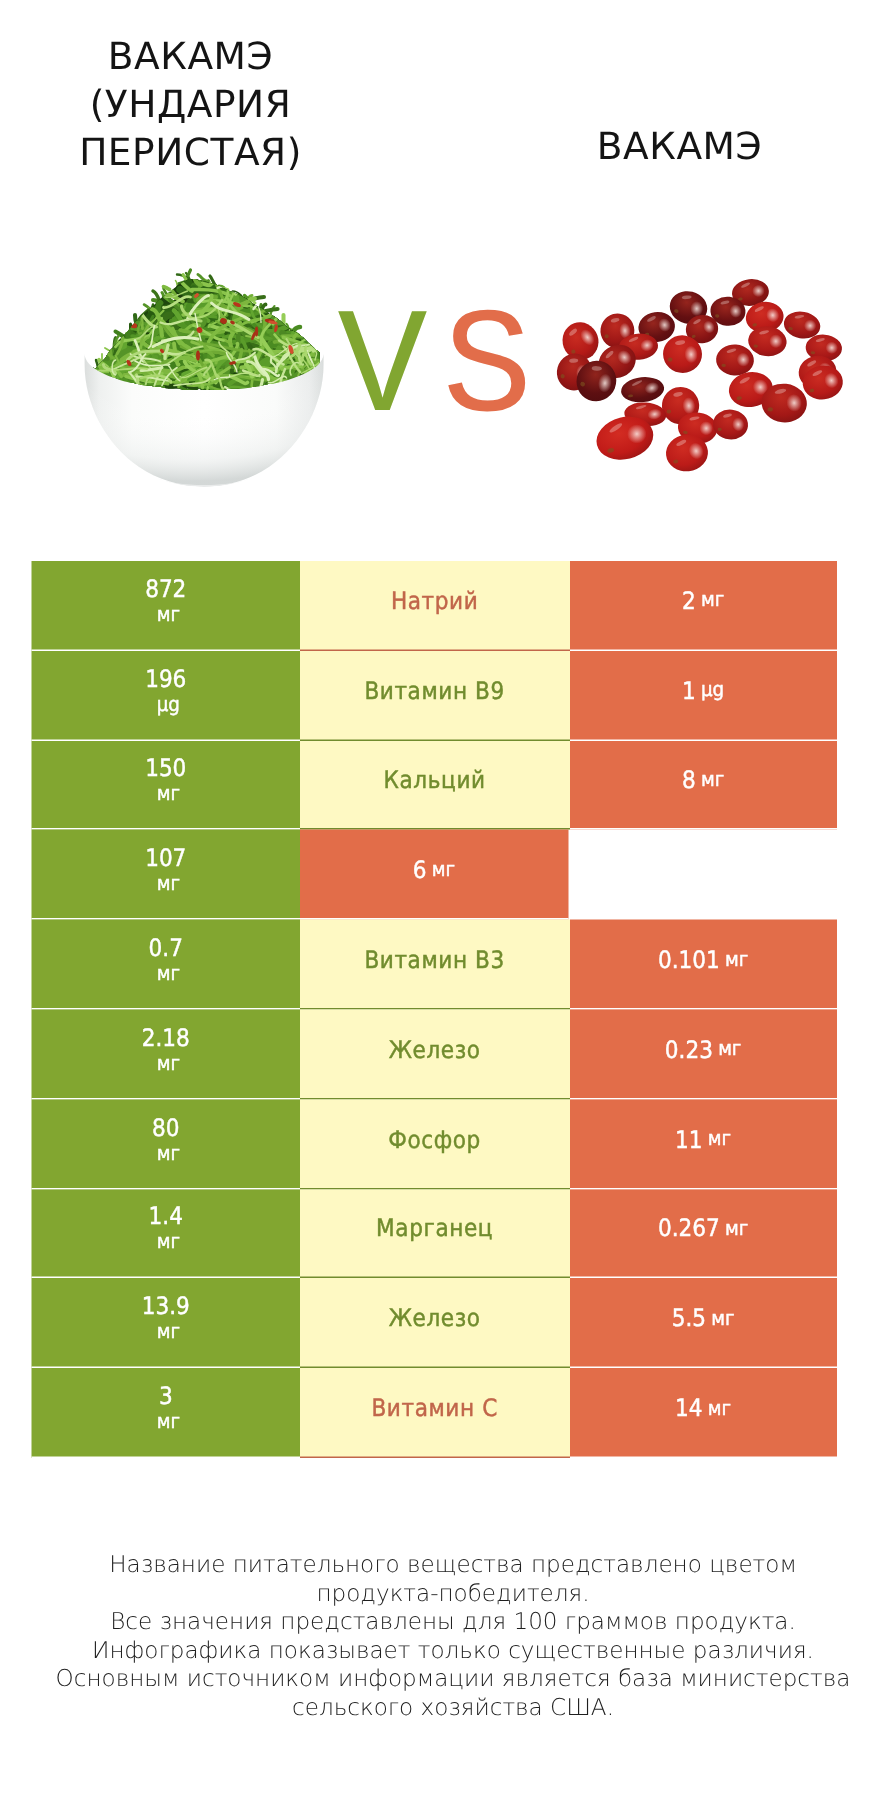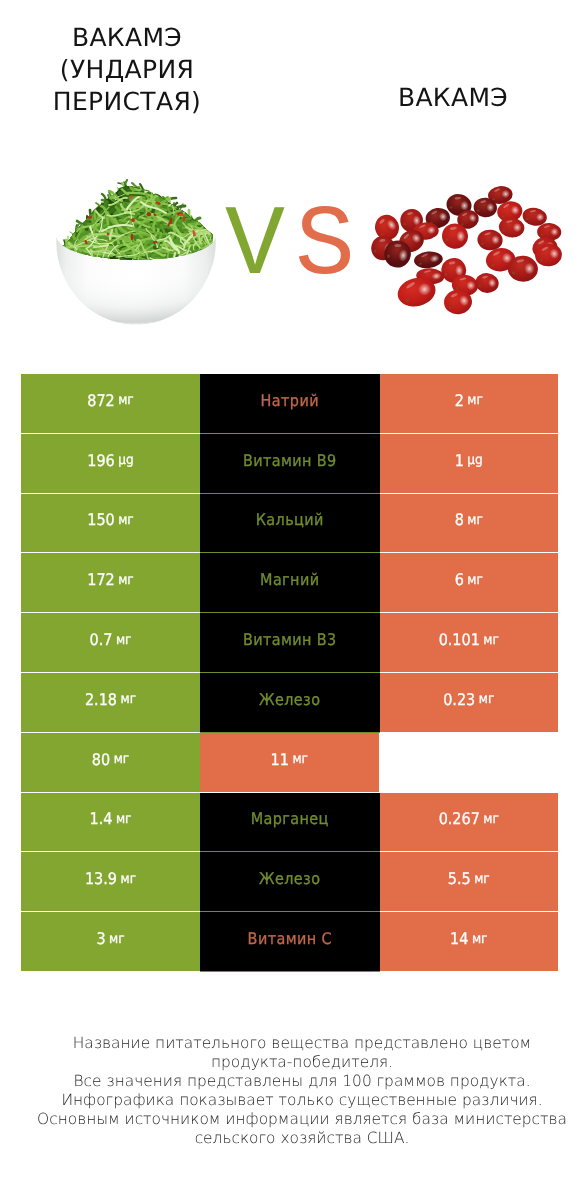--- a/index.html
+++ b/index.html
@@ -12,22 +12,22 @@
   .hero{position:absolute;top:0;left:0;width:580px;height:340px;}
   .img-wakame{position:absolute;left:45px;top:175px;}
   .img-cran{position:absolute;left:365px;top:178px;}
   .vs{position:absolute;left:225px;top:198px;font-size:100px;line-height:1;font-weight:400;letter-spacing:10px;font-family:Liberation Mono, monospace;}
   .vs .v{color:#81a631;}
   .vs .s{color:#e26d4a;}
   .table{position:absolute;left:21px;top:374px;width:537px;}
   .row{display:flex;height:59.8px;}
   .cell{display:flex;align-items:center;justify-content:center;box-sizing:border-box;height:100%;}
   .cell>span{position:relative;top:-3px;}
-  .c-left{width:179px;background:#82a630;color:#fff;border-bottom:1.6px solid #fff;}
-  .c-mid{width:179.5px;background:#000000;text-align:center;}
+  .c-left{width:179px;background:#82a630;color:#fff;border-bottom:1.6px solid #fff;flex-direction:column;}
+  .c-mid{width:179.5px;background:#fef9c3;text-align:center;}
   .c-right{width:178.5px;background:#e26d49;color:#fff;border-bottom:1.6px solid #fff;}
   .val{font-size:16px;font-weight:400;font-family:"DejaVu Sans Condensed","DejaVu Sans",sans-serif;-webkit-text-stroke:0.3px currentColor;}
   .unit{font-size:13.5px;font-weight:400;margin-left:3.5px;font-family:"DejaVu Sans Condensed","DejaVu Sans",sans-serif;-webkit-text-stroke:0.3px currentColor;}
   .label{font-size:16px;font-weight:400;font-family:"DejaVu Sans Condensed","DejaVu Sans",sans-serif;-webkit-text-stroke:0.3px currentColor;letter-spacing:0.4px;}
   .foot{position:absolute;left:0px;top:1034px;width:580px;text-align:center;color:#1f1f1f;font-size:15.4px;line-height:19px;font-family:"DejaVu Sans",sans-serif;font-weight:300;white-space:pre-line;padding-left:12px;}
 </style>
 </head>
 <body>
 
 <div class="page">
@@ -1342,25 +1342,22 @@
         <div class="cell c-mid" style="border-bottom:1.6px solid #718c2e">
           <span class="label" style="color:#718c2e">Кальций</span>
         </div>
         <div class="cell c-right">
           <span class="val">8</span>
           <span class="unit">мг</span>
         </div>
       </div>
       <div class="row">
         <div class="cell c-left">
-          <span class="val">172</span>
-          <span class="unit">мг</span>
-        </div>
-        <div class="cell c-mid" style="border-bottom:1.6px solid #718c2e">
-          <span class="label" style="color:#718c2e">Магний</span>
+          <span class="val">107</span>
+          <span class="unit">мг</span>
         </div>
         <div class="cell c-right">
           <span class="val">6</span>
           <span class="unit">мг</span>
         </div>
       </div>
       <div class="row">
         <div class="cell c-left">
           <span class="val">0.7</span>
           <span class="unit">мг</span>
@@ -1383,20 +1380,23 @@
         </div>
         <div class="cell c-right">
           <span class="val">0.23</span>
           <span class="unit">мг</span>
         </div>
       </div>
       <div class="row">
         <div class="cell c-left">
           <span class="val">80</span>
           <span class="unit">мг</span>
+        </div>
+        <div class="cell c-mid" style="border-bottom:1.6px solid #718c2e">
+          <span class="label" style="color:#718c2e">Фосфор</span>
         </div>
         <div class="cell c-right">
           <span class="val">11</span>
           <span class="unit">мг</span>
         </div>
       </div>
       <div class="row">
         <div class="cell c-left">
           <span class="val">1.4</span>
           <span class="unit">мг</span>

